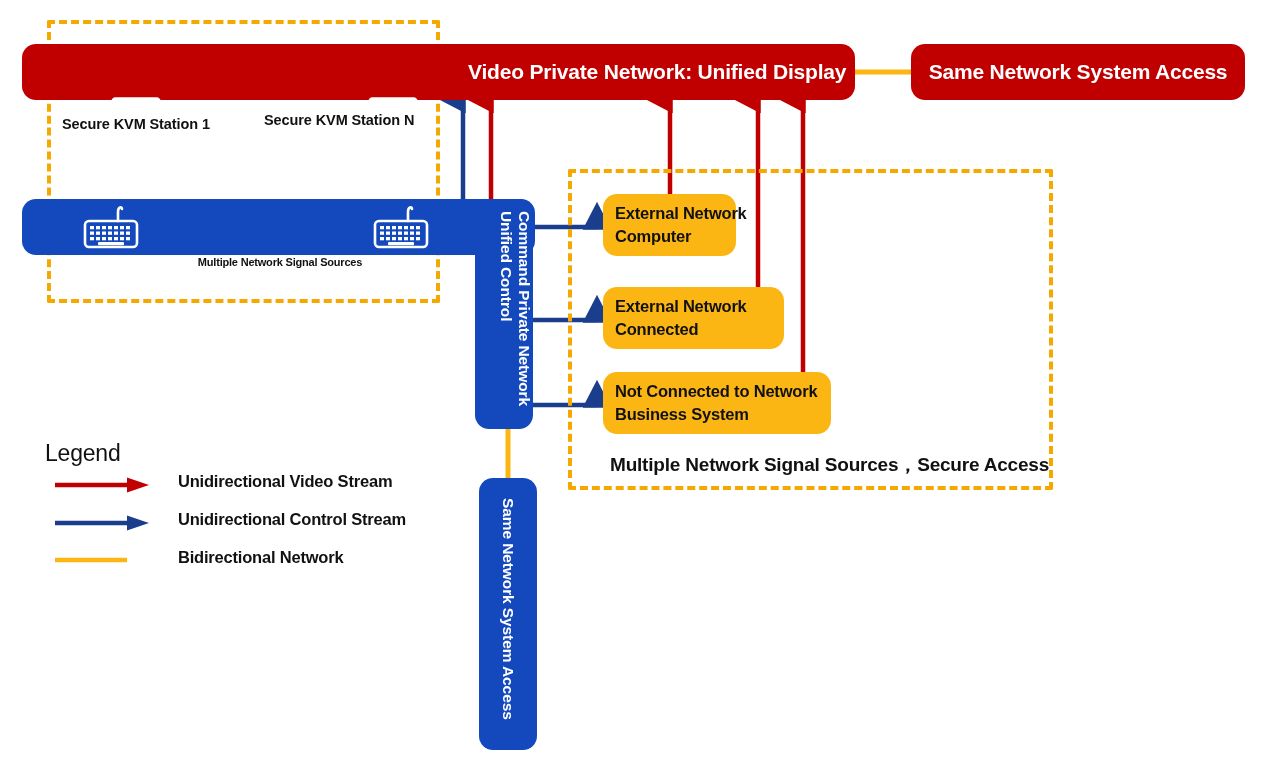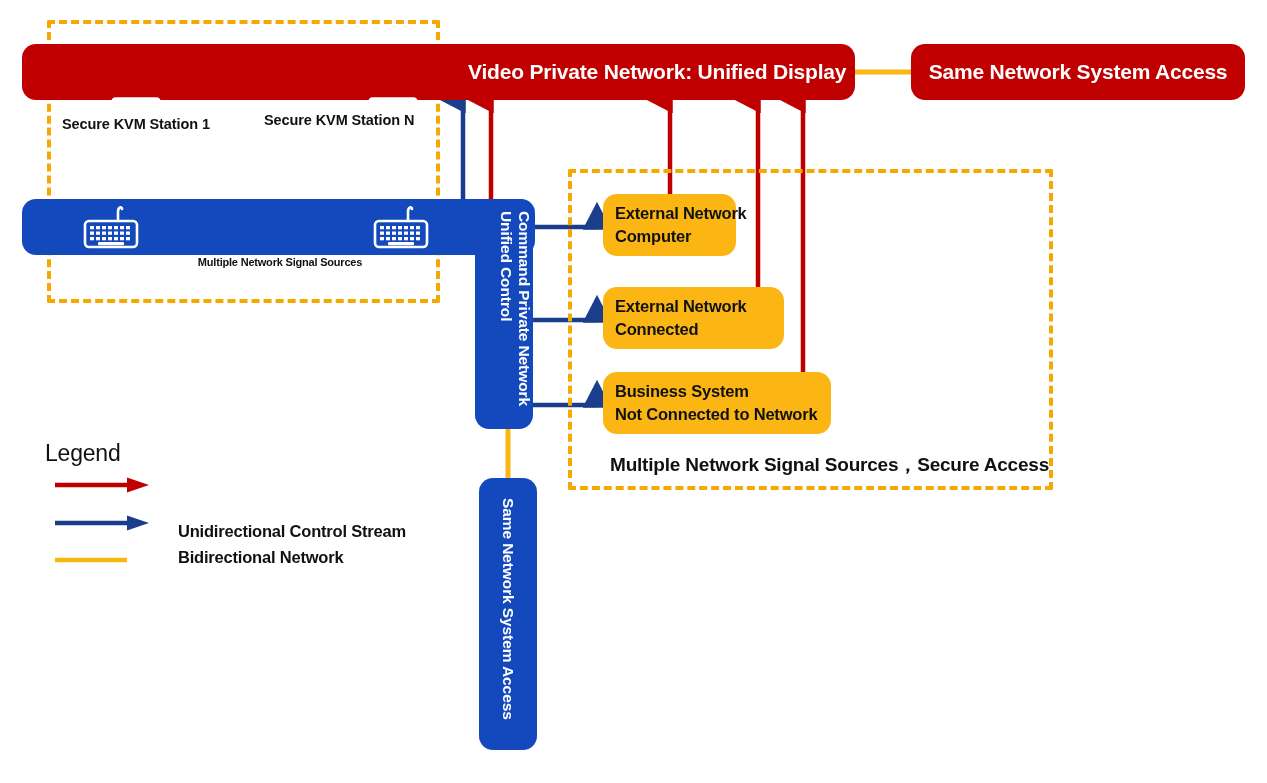--- a/index.html
+++ b/index.html
@@ -268,42 +268,43 @@
     <span>External Network</span>
     <span>Computer</span>
   </div>
 
   <div class="abs orange-box" style="left:603px; top:287px; width:181px; height:62px;">
     <span>External Network</span>
     <span>Connected</span>
   </div>
 
   <div class="abs orange-box" style="left:603px; top:372px; width:228px; height:62px;">
+    <span>Not Connected to Network</span>
     <span>Business System</span>
-    <span>Not Connected to Network</span>
   </div>
 
   <div class="abs caption-lg" style="left:610px; top:452px;">Multiple Network Signal Sources，Secure Access</div>
 
   <div class="abs" style="left:45px; top:440px; width:400px;">
     <div class="legend-title" style="margin-bottom:1px;">Legend</div>
 
     <div style="position:relative; height:36px;">
       <svg class="abs" style="left:8px; top:8px;" width="100" height="18">
         <line x1="2" y1="9" x2="78" y2="9" stroke="#C00000" stroke-width="4.5"></line>
         <path d="M74,1.5 L96,9 L74,16.5 Z" fill="#C00000"></path>
       </svg>
+      <span class="abs legend-label" style="left:133px; top:4px;">Unidirectional Video Stream</span>
     </div>
 
     <div style="position:relative; height:40px;">
       <svg class="abs" style="left:8px; top:10px;" width="100" height="18">
         <line x1="2" y1="9" x2="78" y2="9" stroke="#1A3E8C" stroke-width="4.5"></line>
         <path d="M74,1.5 L96,9 L74,16.5 Z" fill="#1A3E8C"></path>
       </svg>
-      <span class="abs legend-label" style="left:133px; top:6px;margin-top:12px;">Unidirectional Control Stream</span>
+      <span class="abs legend-label" style="left:133px; top:6px;">Unidirectional Control Stream</span>
     </div>
 
     <div style="position:relative; height:36px;">
       <svg class="abs" style="left:8px; top:12px;" width="100" height="10">
         <line x1="2" y1="4" x2="74" y2="4" stroke="#FBB614" stroke-width="4.5"></line>
       </svg>
       <span class="abs legend-label" style="left:133px; top:4px;">Bidirectional Network</span>
     </div>
   </div>
 

